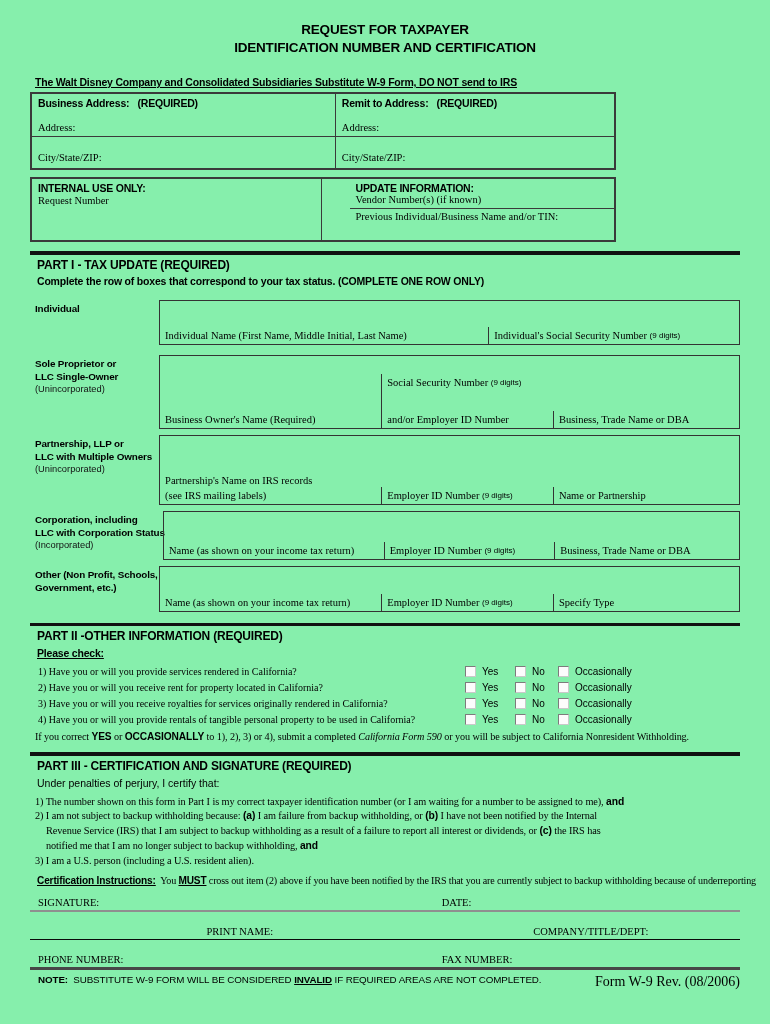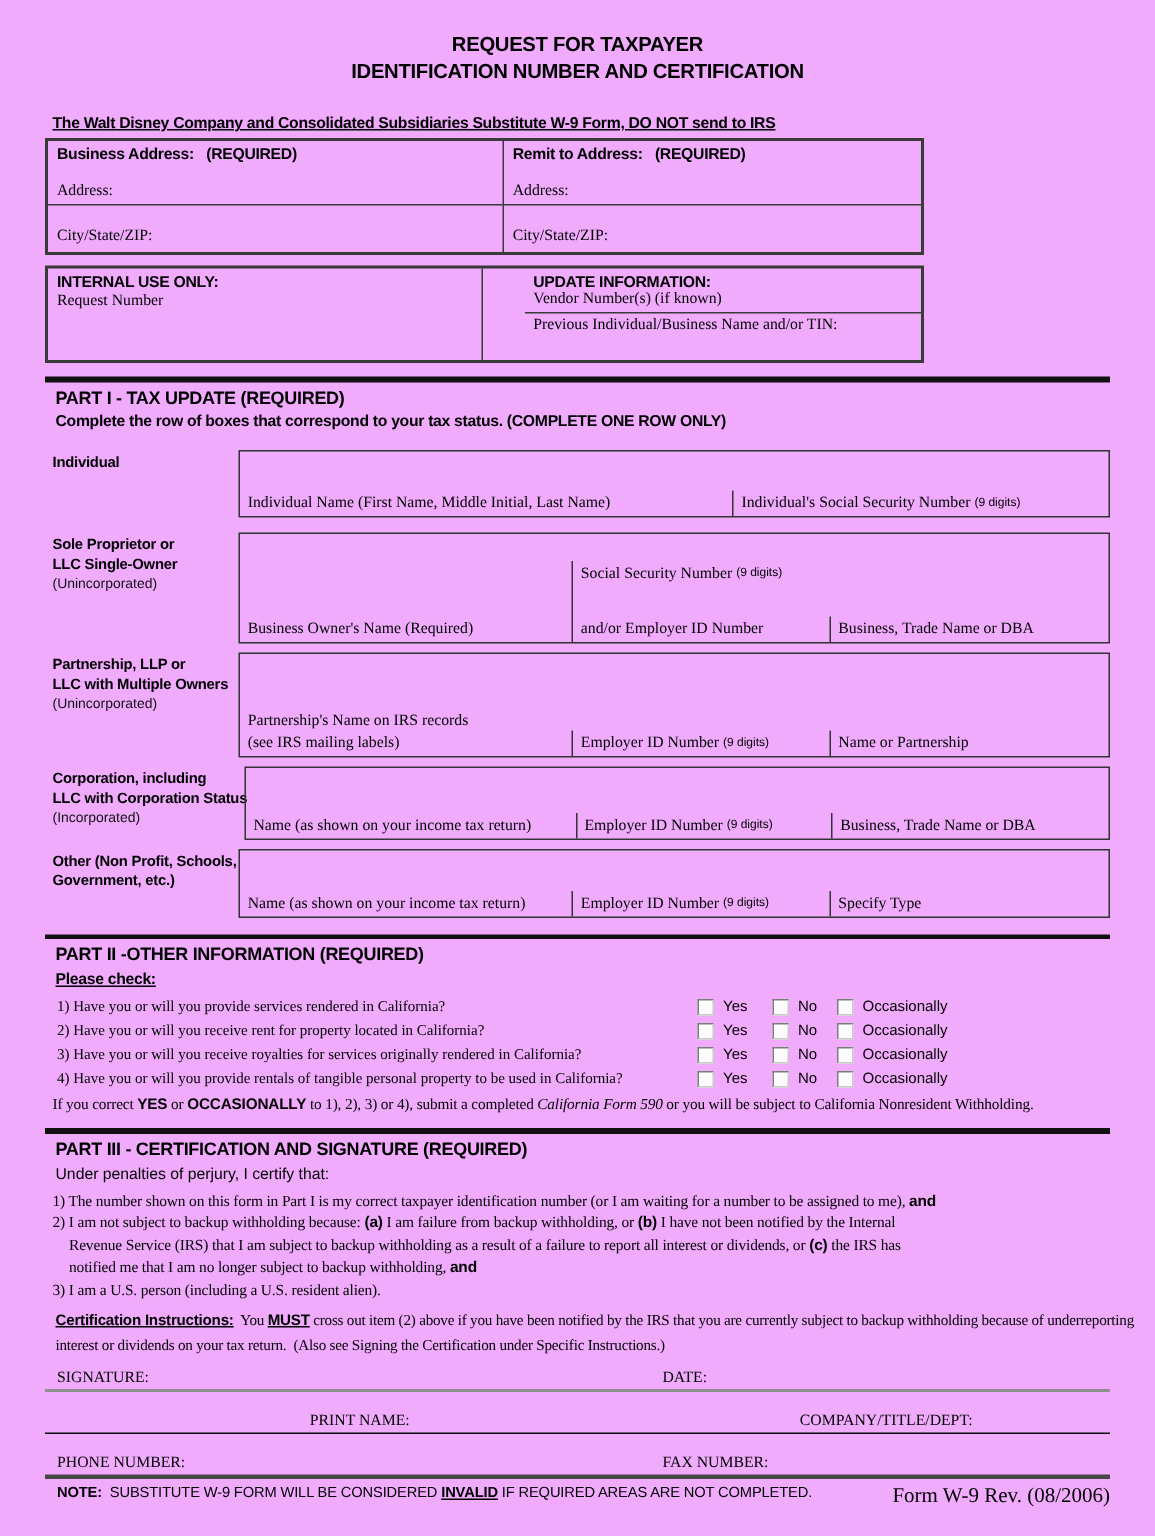--- a/index.html
+++ b/index.html
@@ -1,18 +1,18 @@
 <!DOCTYPE html>
 <html><head>
 <meta charset="utf-8">
 <style>
   * { margin:0; padding:0; box-sizing:border-box; }
   html,body { background:#e8e8e8; }
   .page {
-    width:770px; height:1024px; background:#f0abfc; color:#000;
+    width:770px; height:1024px; background:#86efac; color:#000;
     margin:0 auto; position:relative; overflow:hidden;
     font-family:"Liberation Sans", sans-serif;
   }
   .inner { margin:0 30px; }
   .serif { font-family:"Liberation Serif", serif; }
   .b { font-weight:bold; }
   .i { font-style:italic; }
   .u { text-decoration:underline; }
   .f-sans { font-family:"Liberation Sans", sans-serif; }
 
@@ -313,21 +313,20 @@
     <div class="p3-items">
       <div class="p3-line"><span>1) The number shown on this form in Part I is my correct taxpayer identification number (or I am waiting for a number to be assigned to me), </span><span class="b f-sans">and</span></div>
       <div class="p3-line"><span>2) I am not subject to backup withholding because: </span><span class="b f-sans">(a)</span><span> I am failure from backup withholding, or </span><span class="b f-sans">(b)</span><span> I have not been notified by the Internal</span></div>
       <div class="p3-line indent"><span>Revenue Service (IRS) that I am subject to backup withholding as a result of a failure to report all interest or dividends, or </span><span class="b f-sans">(c)</span><span> the IRS has</span></div>
       <div class="p3-line indent"><span>notified me that I am no longer subject to backup withholding, </span><span class="b f-sans">and</span></div>
       <div class="p3-line"><span>3) I am a U.S. person (including a U.S. resident alien).</span></div>
     </div>
 
     <div class="cert">
       <div class="cert-line"><span class="b u f-sans">Certification Instructions:</span><span>&nbsp; You </span><span class="b u f-sans">MUST</span><span> cross out item (2) above if you have been notified by the IRS that you are currently subject to backup withholding because of underreporting</span></div>
-      <div class="cert-line"><span>interest or dividends on your tax return.&nbsp; (Also see Signing the Certification under Specific Instructions.)</span></div>
     </div>
 
     <div class="sig-rows">
       <div class="sig-row sig-line1">
         <span class="sig-left sig-lbl">SIGNATURE:</span>
         <span class="sig-right sig-lbl">DATE:</span>
       </div>
       <div class="sig-row sig-line2">
         <span class="sig-left sig-lbl">PRINT NAME:</span>
         <span class="sig-right sig-lbl">COMPANY/TITLE/DEPT:</span>

